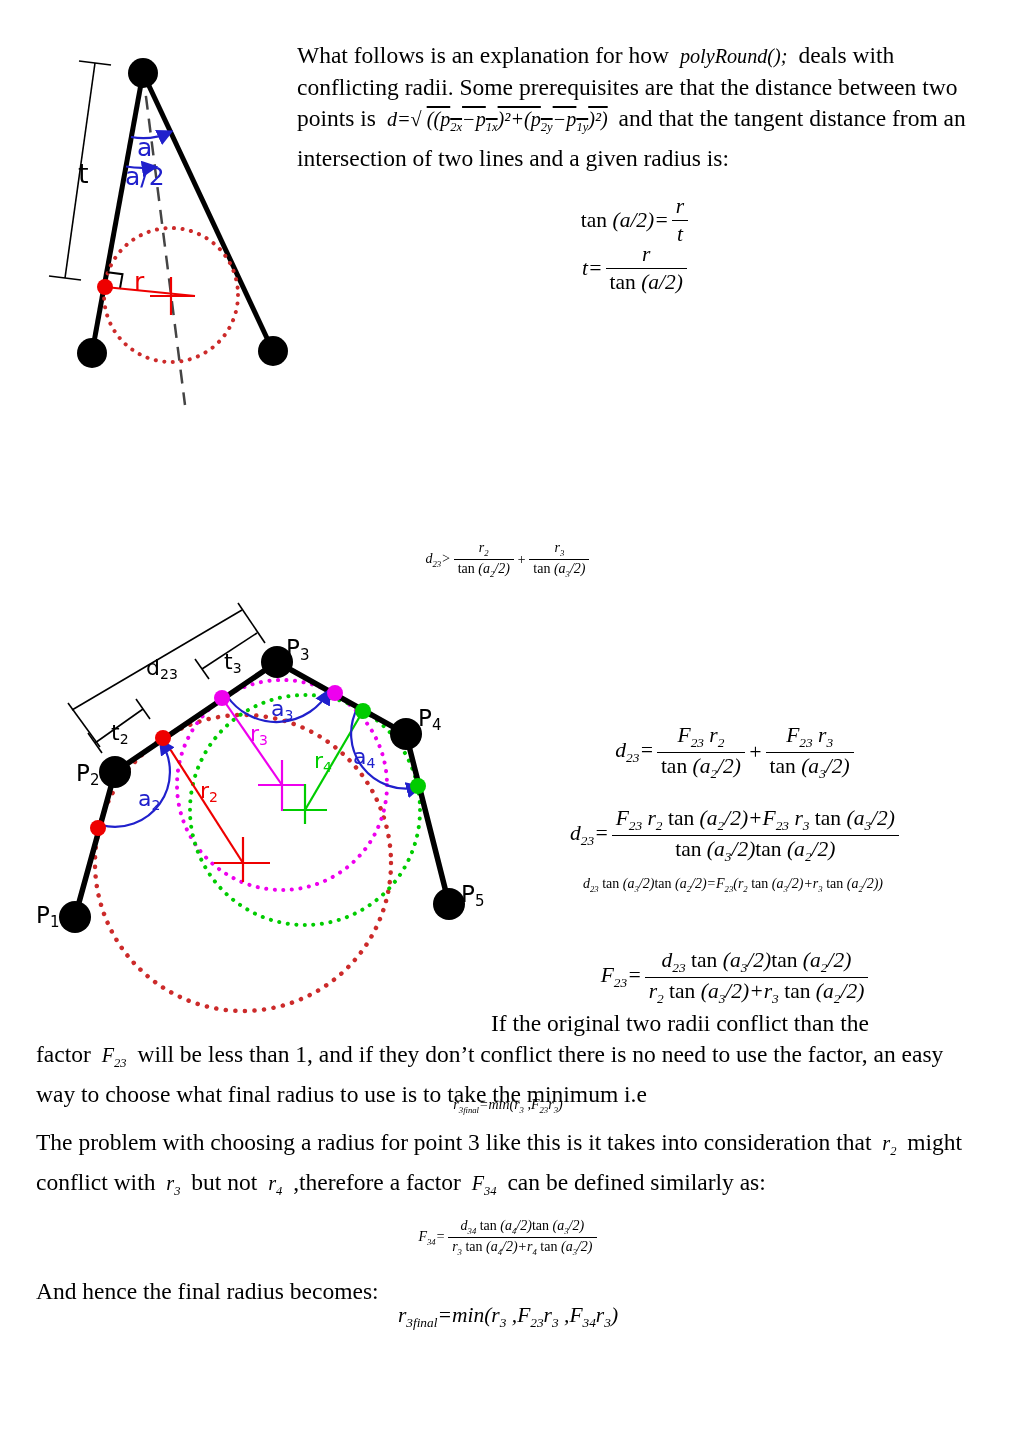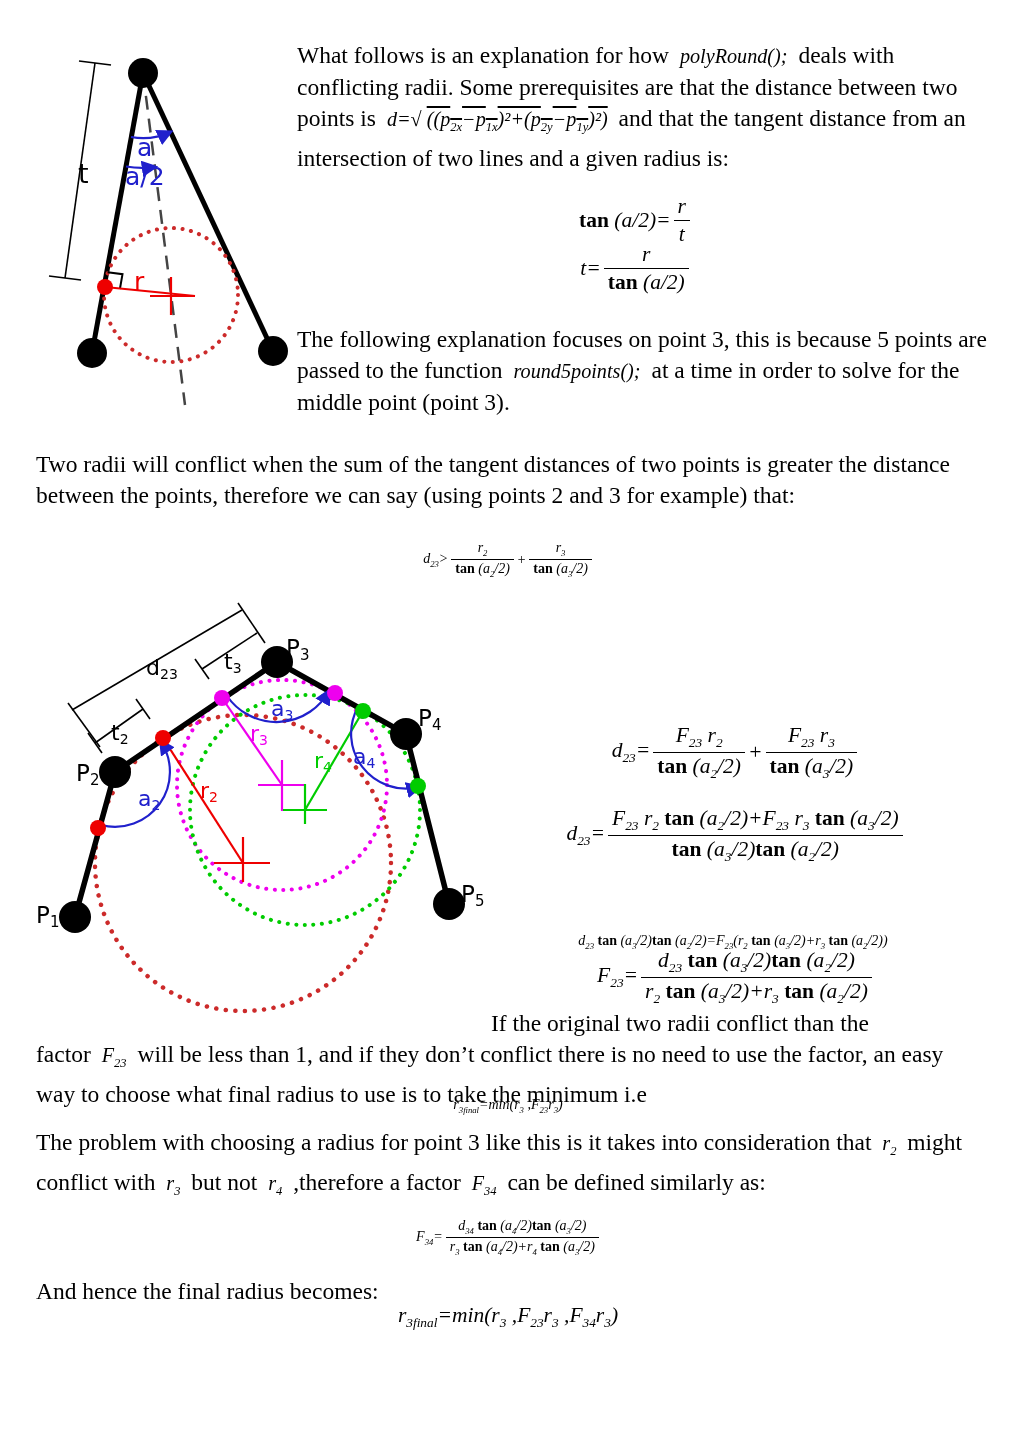--- a/index.html
+++ b/index.html
@@ -9,21 +9,21 @@
   .para .pt{font-style:normal;}
   .para .m{font-style:italic;font-size:0.86em;margin:8px 5px;white-space:nowrap;}
   .para .m.ov{text-decoration:overline;margin-left:0;text-align:right;}
   sub{font-size:0.62em;font-style:italic;}
   .formula{position:absolute;font-style:italic;font-size:21.5px;text-align:center;white-space:nowrap;}
   .formula.f-small{font-size:14px;}
   .formula .fstr{display:inline-block;vertical-align:middle;margin:0 1px;}
   .formula .frac{display:inline-block;vertical-align:middle;text-align:center;margin:0 2px;line-height:1.18;}
   .formula .fr-num{display:block;padding:0 4px 1px;border-bottom:1.4px solid #000;}
   .formula .fr-den{display:block;padding:1px 4px 0;}
-  .rm{font-style:normal;font-weight:bold;}
+  .rm{font-style:normal;}
   svg{position:absolute;overflow:visible;}
   svg text{font-family:"DejaVu Sans","Liberation Sans",sans-serif;}
 </style>
 </head>
 <body>
 
 <div class="page">
 
   <svg style="left:33px;top:50px" width="272" height="372" viewBox="0 0 272 372">
     <defs>
@@ -66,23 +66,21 @@
     <text x="104" y="106" font-size="25" fill="#2020cc">a</text>
     <text x="92" y="135" font-size="25" fill="#2020cc">a/2</text>
     <text x="101" y="240" font-size="25" fill="#ee0000">r</text>
   </svg>
 
   <div class="para" style="left:297px;top:40px;width:686px"><span class="pt">What follows is an explanation for how </span><span class="m">polyRound();</span><span class="pt"> deals with conflicting radii. Some prerequisites are that the distance between two points is </span><span class="m">d=√</span><span class="m ov">((p<sub>2x</sub>−p<sub>1x</sub>)²+(p<sub>2y</sub>−p<sub>1y</sub>)²)</span><span class="pt"> and that the tangent distance from an intersection of two lines and a given radius is:</span></div>
 
   <div class="formula" style="left:300px;top:194px;width:670px"><span class="fstr"><span class="rm">tan </span>(a/2)=</span><span class="frac"><span class="fr-num">r</span><span class="fr-den">t</span></span></div>
   <div class="formula" style="left:300px;top:242px;width:670px"><span class="fstr">t=</span><span class="frac"><span class="fr-num">r</span><span class="fr-den"><span class="rm">tan </span>(a/2)</span></span></div>
 
-  <div class="para" style="left:297px;top:324px;width:690px"><span class="pt">The following explanation focuses on point 3, this is because 5 points are passed to the function </span><span class="m">round5points();</span><span class="pt"> at a time in order to solve for the middle point (point 3).</span></div>
 
-  <div class="para" style="left:36px;top:449px;width:950px"><span class="pt">Two radii will conflict when the sum of the tangent distances of two points is greater the distance between the points, therefore we can say (using points 2 and 3 for example) that:</span></div>
 
   <div class="formula f-small" style="left:38px;top:540px;width:940px"><span class="fstr">d<sub>23</sub>&gt;</span><span class="frac"><span class="fr-num">r<sub>2</sub></span><span class="fr-den"><span class="rm">tan </span>(a<sub>2</sub>/2)</span></span><span class="fstr">+</span><span class="frac"><span class="fr-num">r<sub>3</sub></span><span class="fr-den"><span class="rm">tan </span>(a<sub>3</sub>/2)</span></span></div>
 
   <svg style="left:28px;top:592px" width="472" height="452" viewBox="0 0 472 452">
     <defs>
       <marker id="arr2" viewBox="0 0 10 10" refX="8" refY="5" markerWidth="7.5" markerHeight="7.5" orient="auto">
         <path d="M0,0 L10,5 L0,10 z" fill="#2020cc"></path>
       </marker>
     </defs>
 
@@ -155,21 +153,21 @@
     <text fill="#2020cc" x="325" y="172" font-size="22"><tspan>a</tspan><tspan font-size="14" dy="4">4</tspan></text>
 
     <text fill="#ee0000" x="172" y="206" font-size="22"><tspan>r</tspan><tspan font-size="14" dy="4">2</tspan></text>
     <text fill="#ee00ee" x="222" y="149" font-size="22"><tspan>r</tspan><tspan font-size="14" dy="4">3</tspan></text>
     <text fill="#00cc00" x="286" y="176" font-size="22"><tspan>r</tspan><tspan font-size="14" dy="4">4</tspan></text>
   </svg>
 
 
   <div class="formula" style="left:490px;top:723px;width:490px"><span class="fstr">d<sub>23</sub>=</span><span class="frac"><span class="fr-num">F<sub>23</sub> r<sub>2</sub></span><span class="fr-den"><span class="rm">tan </span>(a<sub>2</sub>/2)</span></span><span class="fstr">+</span><span class="frac"><span class="fr-num">F<sub>23</sub> r<sub>3</sub></span><span class="fr-den"><span class="rm">tan </span>(a<sub>3</sub>/2)</span></span></div>
   <div class="formula" style="left:490px;top:806px;width:490px"><span class="fstr">d<sub>23</sub>=</span><span class="frac"><span class="fr-num">F<sub>23</sub> r<sub>2</sub> <span class="rm">tan </span>(a<sub>2</sub>/2)+F<sub>23</sub> r<sub>3</sub> <span class="rm">tan </span>(a<sub>3</sub>/2)</span><span class="fr-den"><span class="rm">tan </span>(a<sub>3</sub>/2)<span class="rm">tan </span>(a<sub>2</sub>/2)</span></span></div>
-  <div class="formula f-small" style="left:478px;top:933px;width:510px"><span class="fstr">d<sub>23</sub> <span class="rm">tan </span>(a<sub>3</sub>/2)<span class="rm">tan </span>(a<sub>2</sub>/2)=F<sub>23</sub>(r<sub>2</sub> <span class="rm">tan </span>(a<sub>3</sub>/2)+r<sub>3</sub> <span class="rm">tan </span>(a<sub>2</sub>/2))</span></div>
+  <div class="formula f-small" style="left:478px;top:876px;width:510px"><span class="fstr">d<sub>23</sub> <span class="rm">tan </span>(a<sub>3</sub>/2)<span class="rm">tan </span>(a<sub>2</sub>/2)=F<sub>23</sub>(r<sub>2</sub> <span class="rm">tan </span>(a<sub>3</sub>/2)+r<sub>3</sub> <span class="rm">tan </span>(a<sub>2</sub>/2))</span></div>
   <div class="formula" style="left:490px;top:948px;width:490px"><span class="fstr">F<sub>23</sub>=</span><span class="frac"><span class="fr-num">d<sub>23</sub> <span class="rm">tan </span>(a<sub>3</sub>/2)<span class="rm">tan </span>(a<sub>2</sub>/2)</span><span class="fr-den">r<sub>2</sub> <span class="rm">tan </span>(a<sub>3</sub>/2)+r<sub>3</sub> <span class="rm">tan </span>(a<sub>2</sub>/2)</span></span></div>
 
   <div class="para" style="left:491px;top:1008px;width:494px"><span class="pt">If the original two radii conflict than the</span></div>
   <div class="para" style="left:36px;top:1039px;width:950px"><span class="pt">factor </span><span class="m">F<sub>23</sub></span><span class="pt"> will be less than 1, and if they don’t conflict there is no need to use the factor, an easy way to choose what final radius to use is to take the minimum i.e</span></div>
 
   <div class="formula f-small" style="left:38px;top:1097px;width:940px"><span class="fstr">r<sub>3final</sub>=min(r<sub>3</sub> ,F<sub>23</sub>r<sub>3</sub>)</span></div>
 
   <div class="para" style="left:36px;top:1127px;width:952px"><span class="pt">The problem with choosing a radius for point 3 like this is it takes into consideration that </span><span class="m">r<sub>2</sub></span><span class="pt"> might conflict with </span><span class="m">r<sub>3</sub></span><span class="pt"> but not </span><span class="m">r<sub>4</sub></span><span class="pt"> ,therefore a factor </span><span class="m">F<sub>34</sub></span><span class="pt"> can be defined similarly as:</span></div>
 
   <div class="formula f-small" style="left:38px;top:1218px;width:940px"><span class="fstr">F<sub>34</sub>=</span><span class="frac"><span class="fr-num">d<sub>34</sub> <span class="rm">tan </span>(a<sub>4</sub>/2)<span class="rm">tan </span>(a<sub>3</sub>/2)</span><span class="fr-den">r<sub>3</sub> <span class="rm">tan </span>(a<sub>4</sub>/2)+r<sub>4</sub> <span class="rm">tan </span>(a<sub>3</sub>/2)</span></span></div>

